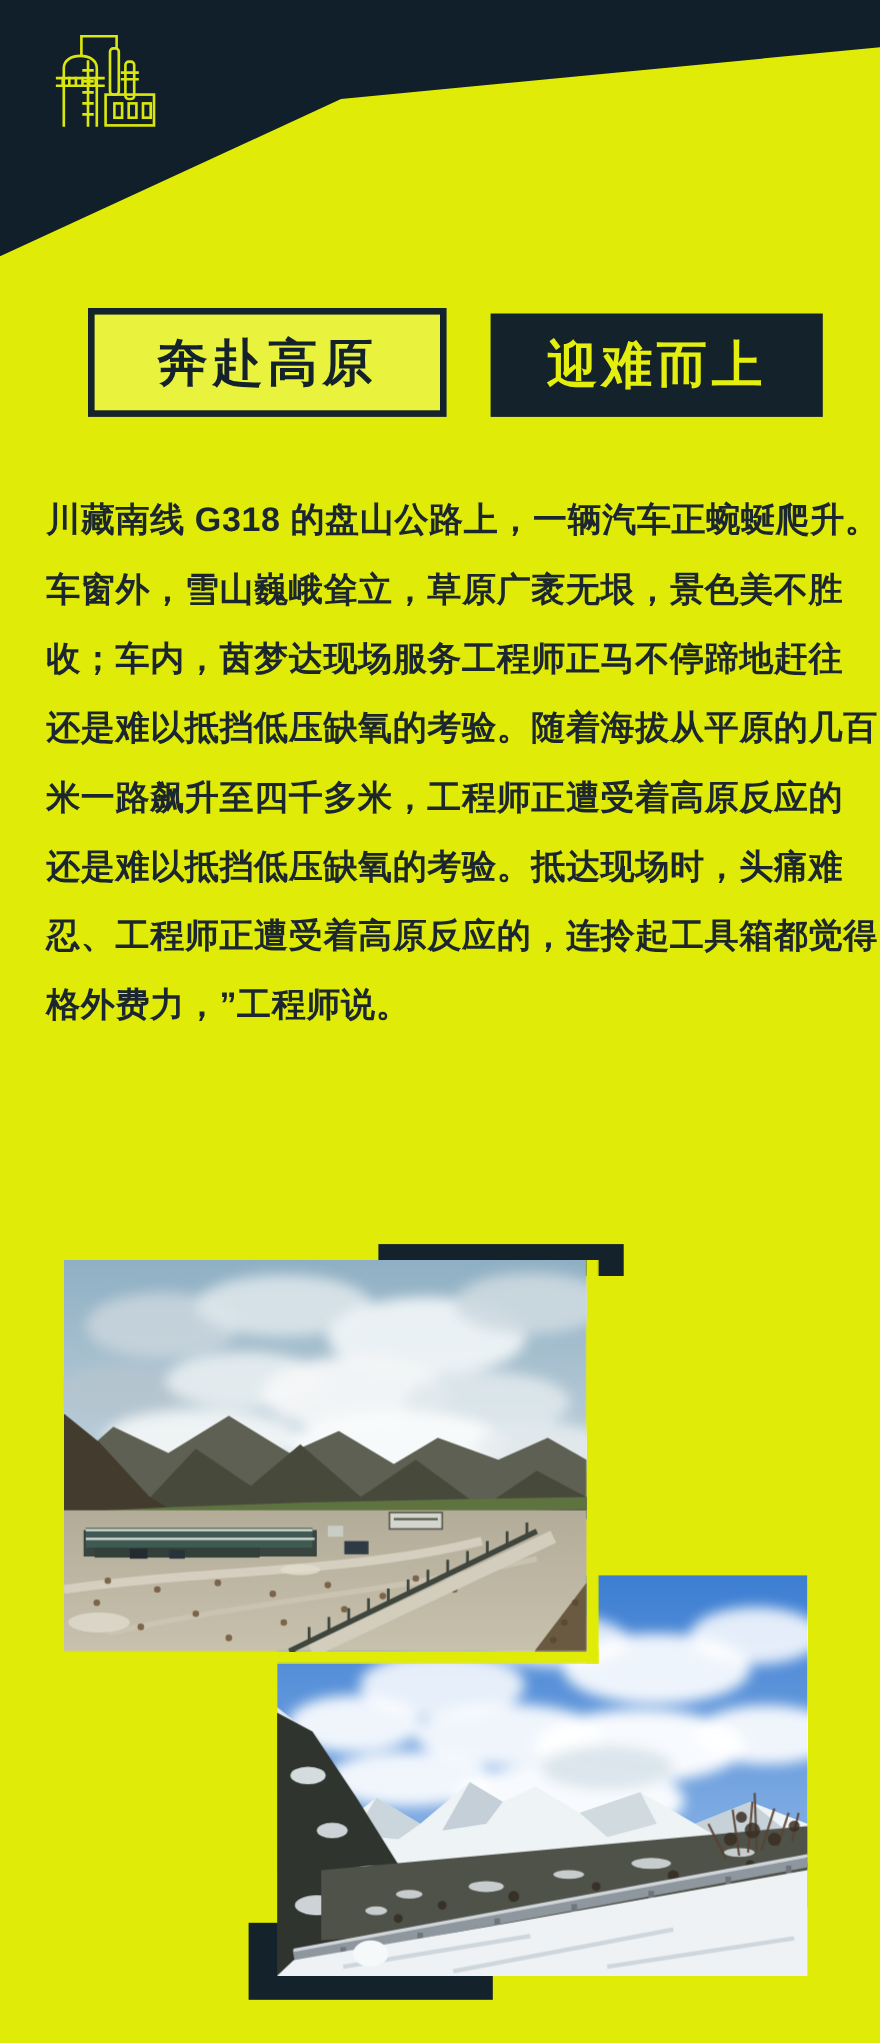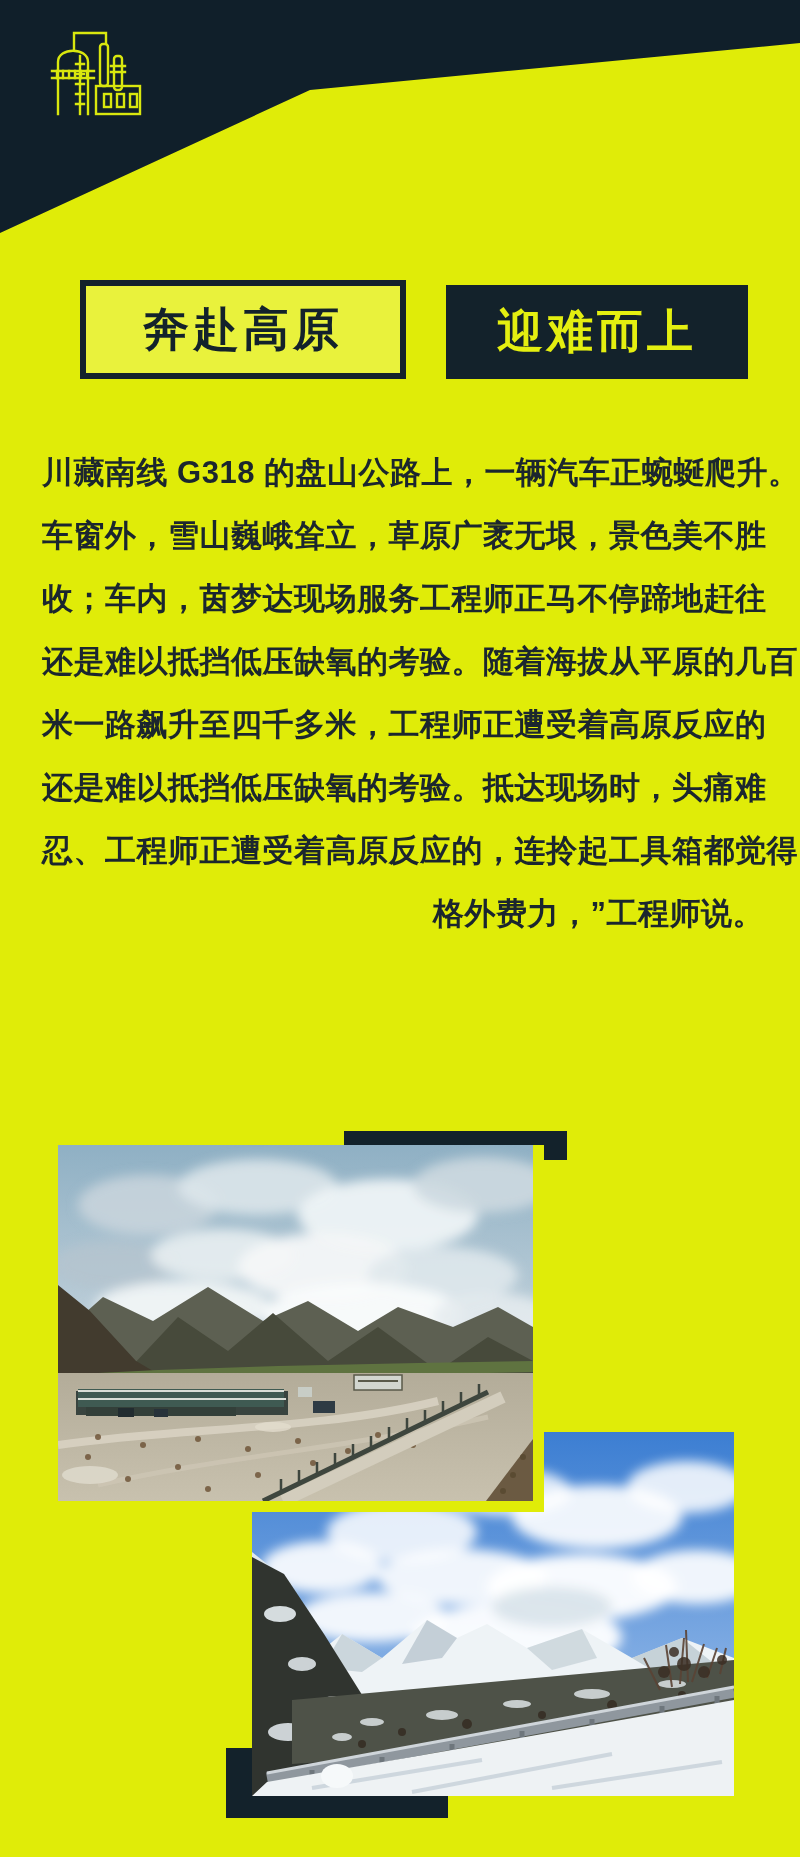--- a/index.html
+++ b/index.html
@@ -22,21 +22,21 @@
     box-sizing:border-box;border:6px solid #13222b;background:#e9f23c;
     display:flex;align-items:center;justify-content:center;
     color:#13222b;font-size:46px;font-weight:800;letter-spacing:4px;
   }
   .title-right{
     position:absolute;left:414px;top:285px;width:302px;height:94px;
     background:#13222b;display:flex;align-items:center;justify-content:center;
     color:#e4ef10;font-size:46px;font-weight:800;letter-spacing:4px;margin-left:32px;
   }
   
-  .article{position:absolute;left:42px;top:441px;width:722px;text-align:right;}
+  .article{position:absolute;left:42px;top:441px;width:722px;}
   .article .line{
     height:63px;line-height:63px;font-size:31px;font-weight:600;
     color:#1b262e;letter-spacing:0.5px;white-space:nowrap;
   }
   
   .accent{position:absolute;background:#13222b;}
   .accent-1{left:344px;top:1131px;width:223px;height:29px;z-index:1;}
   .accent-2{left:226px;top:1748px;width:222px;height:70px;z-index:1;}
   .photo2{position:absolute;left:252px;top:1432px;width:482px;height:364px;z-index:2;}
   .photo1-wrap{

